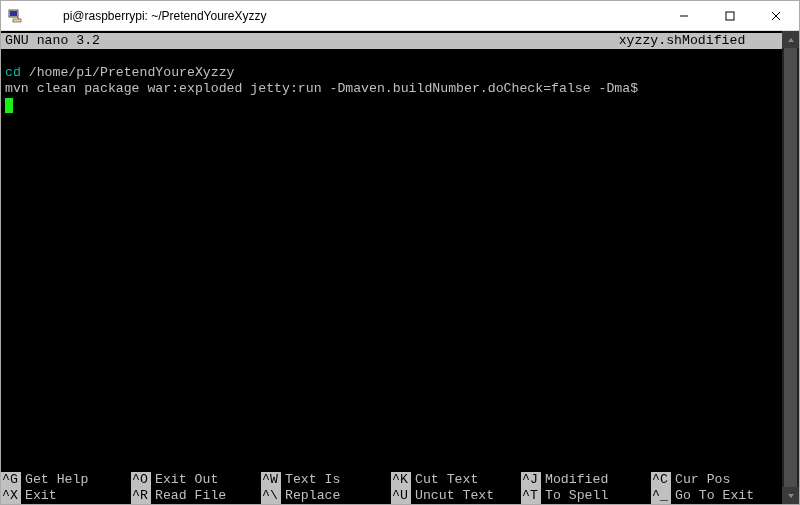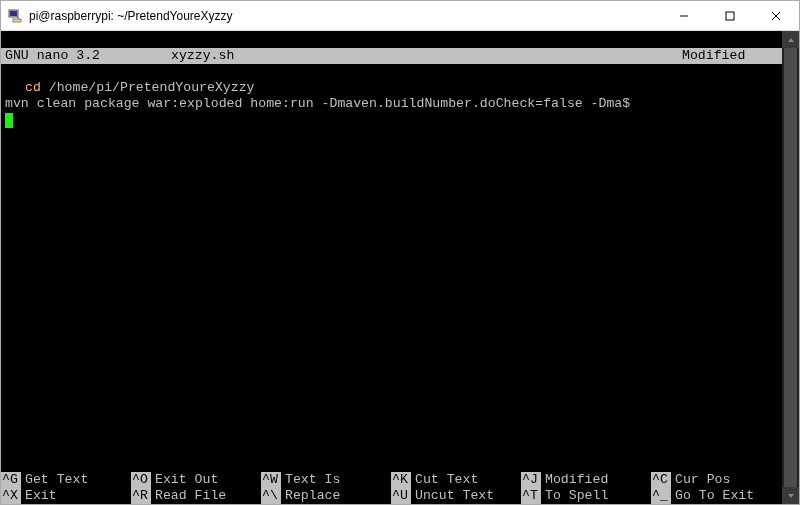--- a/index.html
+++ b/index.html
@@ -23,20 +23,21 @@
   }
   .titlebar .app-icon {
     width: 16px; height: 16px;
     margin-right: 6px;
     display:flex; align-items:center; justify-content:center;
   }
   .titlebar .title {
     font-size: 12px;
     color: #000;
     flex: 1;
+    margin-left: 34px;
   }
   .winbtns { display:flex; height:100%; }
   .winbtn {
     width: 46px;
     display:flex; align-items:center; justify-content:center;
     font-size: 10px;
     color:#000;
   }
   .winbtn svg { width:10px; height:10px; }
   .term-wrap {
@@ -46,40 +47,40 @@
   }
   .term {
     flex:1;
     background:#000;
     font-family: "Consolas","Courier New",monospace;
     font-size: 13.2px;
     line-height: 16px;
     color:#c0c0c0;
     display:flex;
     flex-direction:column;
-    padding-top:17px;
+    padding-top:2px;
   }
   .statusbar {
     background:#c0c0c0;
     color:#000;
     display:flex;
     height:16px;
     font-family: inherit;
     font-size:inherit;
   }
   .statusbar .left { width: 170px; padding-left:4px; }
-  .statusbar .center { flex:1; text-align:left; }
+  .statusbar .center { flex:1; text-align:right; }
   .statusbar .right { width:100px; text-align:left; padding-right:4px; }
   .content {
     flex:1;
     padding: 0 4px;
   }
   .line { white-space: pre; height:16px; }
   .shebang { color:#28a828; }
-  .kw { color:#fdba74;margin-left:20px; }
+  .kw { color:#14b8a6; }
   .cmd { color:#c0c0c0; }
   .cursor {
     display:inline-block;
     width:8px; height:15px;
     background:#18f018;
     vertical-align:bottom;
   }
   .bottombar {
     font-family: "Consolas","Courier New",monospace;
     font-size:13.2px;
@@ -141,27 +142,27 @@
   <div class="term">
     <div class="statusbar">
       <div class="left"><span>GNU nano 3.2</span></div>
       <div class="center"><span>xyzzy.sh</span></div>
       <div class="right"><span>Modified</span></div>
     </div>
 
     <div class="content">
       <div class="blank"></div>
       <div class="line"><span class="kw">cd</span><span class="cmd"> /home/pi/PretendYoureXyzzy</span></div>
-      <div class="line cmd">mvn clean package war:exploded home:run -Dmaven.buildNumber.doCheck=false -Dma$</div>
+      <div class="line cmd">mvn clean package war:exploded jetty:run -Dmaven.buildNumber.doCheck=false -Dma$</div>
       <div class="line"><span class="cursor"></span></div>
     </div>
 
     <div class="bottombar">
       <div class="shortcut-row" id="sc-row1">
-          <div class="sc"><span class="key">^G</span><span class="lbl">Get Text</span></div>
+          <div class="sc"><span class="key">^G</span><span class="lbl">Get Help</span></div>
           <div class="sc"><span class="key">^O</span><span class="lbl">Exit Out</span></div>
           <div class="sc"><span class="key">^W</span><span class="lbl">Text Is</span></div>
           <div class="sc"><span class="key">^K</span><span class="lbl">Cut Text</span></div>
           <div class="sc"><span class="key">^J</span><span class="lbl">Modified</span></div>
           <div class="sc"><span class="key">^C</span><span class="lbl">Cur Pos</span></div>
         </div>
       <div class="shortcut-row" id="sc-row2">
           <div class="sc"><span class="key">^X</span><span class="lbl">Exit</span></div>
           <div class="sc"><span class="key">^R</span><span class="lbl">Read File</span></div>
           <div class="sc"><span class="key">^\</span><span class="lbl">Replace</span></div>

